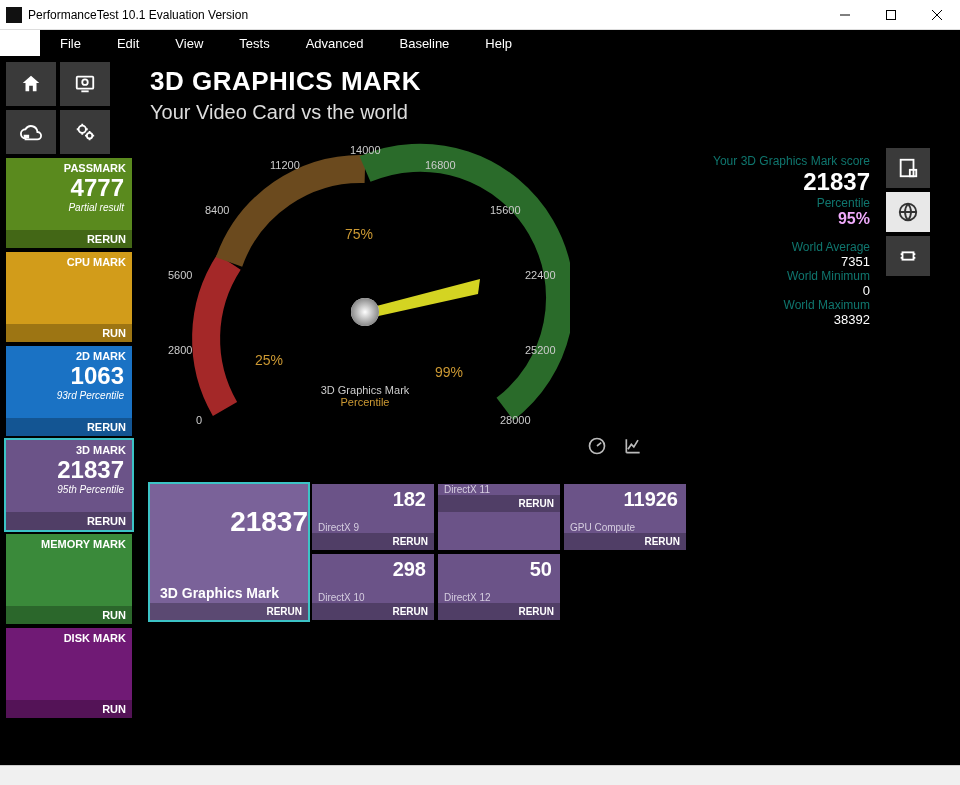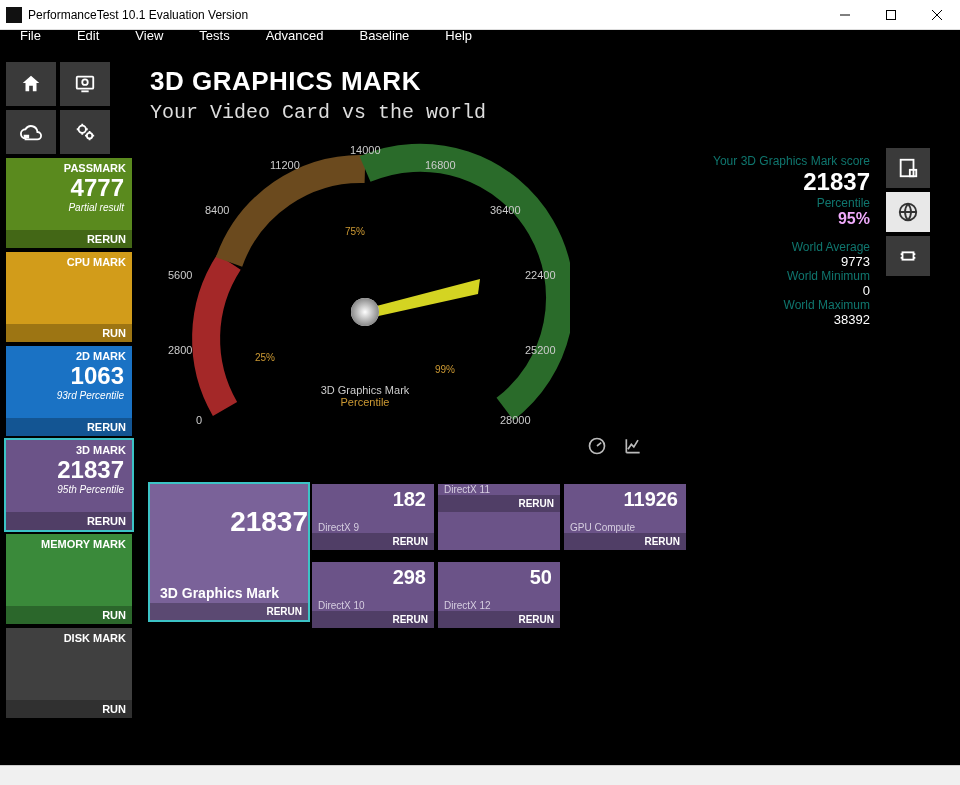--- a/index.html
+++ b/index.html
@@ -2,42 +2,42 @@
 <html><head>
 <meta charset="utf-8">
 <style>
 * { margin: 0; padding: 0; box-sizing: border-box; font-family: "Segoe UI", Arial, sans-serif; }
 body { background: #fff; width: 960px; height: 785px; overflow: hidden; }
 .titlebar { height: 30px; background: #fff; display: flex; align-items: center; border-bottom: 1px solid #ddd; }
 .titlebar .app-icon { width: 16px; height: 16px; margin: 0 6px; background: #111; display: inline-block; }
 .titlebar .title { font-size: 12px; color: #000; flex: 1; }
 .titlebar .win-btn { width: 46px; height: 30px; display: flex; align-items: center; justify-content: center; cursor: pointer; }
 .titlebar .win-btn svg { stroke: #000; }
-.menubar { height: 26px; background: #000; display: flex; align-items: flex-end; padding: 8px 2px; }
+.menubar { height: 26px; background: #000; display: flex; align-items: flex-start; padding: 0 2px; margin-left: 40px; }
 .menubar .menu-item { color: #fff; font-size: 13px; padding: 0 18px; height: 26px; display: flex; align-items: center; cursor: pointer; }
 .main { display: flex; height: calc(100% - 56px - 20px); background: #000; }
 .sidebar { width: 132px; padding: 6px 0 0 6px; display: flex; flex-direction: column; gap: 4px; }
 .toolbar-row { display: flex; gap: 4px; }
 .toolbar-btn { width: 50px; height: 44px; background: #3a3a3a; display: flex; align-items: center; justify-content: center; cursor: pointer; }
 .toolbar-btn svg { fill: #fff; }
 .tile { width: 126px; height: 90px; position: relative; display: flex; flex-direction: column; justify-content: space-between; color: #fff; cursor: pointer; }
 .tile.active { outline: 2px solid #3cc3c6; }
 .tile .t-label { font-size: 11px; font-weight: bold; text-align: right; padding: 4px 6px 0 0; }
 .tile .t-score { font-size: 24px; font-weight: bold; text-align: right; padding: 0 8px 0 0; }
 .tile .t-sub { font-size: 10px; font-style: italic; text-align: right; padding: 0 8px 0 0; }
 .tile .t-action { font-size: 11px; font-weight: bold; text-align: right; padding: 3px 6px; background: rgba(0,0,0,0.25); }
 .tile.passmark { background: #5a8a1e; }
 .tile.cpu { background: #d29c1a; }
 .tile.mark2d { background: #1a72c4; }
 .tile.mark3d { background: #6b5388; }
 .tile.memory { background: #3a8a3a; }
-.tile.disk { background: #404040; }
+.tile.disk { background: #701a75; }
 .content { flex: 1; padding: 10px 18px 0 18px; position: relative; color: #fff; }
 h1 { font-size: 26px; font-weight: bold; letter-spacing: 0.5px; }
-h2 { font-size: 20px; font-weight: normal; color: #ddd; margin-top: 4px; font-family: Liberation Mono, monospace; }
+h2 { font-size: 20px; font-weight: normal; color: #ddd; margin-top: 4px; }
 .gauge-area { position: relative; height: 310px; margin-top: 10px; }
 .gauge-svg { position: absolute; left: 0; top: 0; }
 .tick-label { position: absolute; font-size: 11px; color: #ccc; }
 .stats { position: absolute; right: 72px; top: 20px; text-align: right; font-size: 13px; }
 .stats .row-label { color: #0f766e; font-size: 12px; }
 .stats .big { font-size: 24px; font-weight: bold; }
 .stats .pct { color: #f0abfc; font-weight: bold; font-size: 16px; }
 .side-btns { position: absolute; right: 12px; top: 14px; display: flex; flex-direction: column; gap: 4px; }
 .side-btn { width: 44px; height: 40px; background: #3a3a3a; display: flex; align-items: center; justify-content: center; cursor: pointer; }
 .side-btn.active { background: #e8e8e8; }
@@ -48,25 +48,25 @@
 .view-toggle svg { stroke: #bbb; fill: none; }
 .results { display: flex; gap: 4px; margin-top: 40px; }
 .rtile { height: 66px; background: #6b5388; color: #fff; position: relative; display: flex; flex-direction: column; justify-content: space-between; cursor: pointer; }
 .rtile.main-r { width: 158px; height: 136px; outline: 2px solid #3cc3c6; background: #7a6299; }
 .rtile.main-r .r-score { font-size: 28px; font-weight: bold; padding: 22px 0 0 12px; }
 .rtile.main-r .r-label { font-size: 13px; padding: 0 0 2px 10px; }
 .rtile.small { width: 122px; }
 .rtile .r-score { font-size: 20px; font-weight: bold; text-align: right; padding: 4px 8px 0 0; }
 .rtile .r-label { font-size: 10px; padding: 0 0 0 6px; color: #d6cee0; }
 .rtile .r-action { font-size: 10px; font-weight: bold; text-align: right; padding: 3px 6px; background: rgba(0,0,0,0.25); }
-.results-col { display: flex; flex-direction: column; gap: 12px; }
+.results-col { display: flex; flex-direction: column; gap: 4px; }
 .statusbar { height: 20px; background: #f0f0f0; border-top: 1px solid #ccc; }
 .gauge-center-lbl { position: absolute; left: 155px; top: 250px; font-size: 11px; color: #ccc; text-align: center; width: 120px; }
 .gauge-center-lbl .sub { color: #cc9933; }
-.pct-marker { position: absolute; font-size: 10px; color: #cc9933; }
+.pct-marker { position: absolute; font-size: 14px; color: #cc9933; }
 </style>
 </head>
 <body>
 
 <div class="titlebar">
   <span class="app-icon"></span>
   <span class="title">PerformanceTest 10.1 Evaluation Version</span>
   <div class="win-btn">
       <svg width="10" height="10">
         <line x1="0" y1="5" x2="10" y2="5" stroke-width="1"></line>
@@ -192,40 +192,40 @@
             </radialGradient>
           </defs>
       </svg>
       <div class="tick-label" style="left:46px;top:280px">0</div>
       <div class="tick-label" style="left:18px;top:210px">2800</div>
       <div class="tick-label" style="left:18px;top:135px">5600</div>
       <div class="tick-label" style="left:55px;top:70px">8400</div>
       <div class="tick-label" style="left:120px;top:25px">11200</div>
       <div class="tick-label" style="left:200px;top:10px">14000</div>
       <div class="tick-label" style="left:275px;top:25px">16800</div>
-      <div class="tick-label" style="left:340px;top:70px">36400</div>
+      <div class="tick-label" style="left:340px;top:70px">15600</div>
       <div class="tick-label" style="left:375px;top:135px">22400</div>
       <div class="tick-label" style="left:375px;top:210px">25200</div>
       <div class="tick-label" style="left:350px;top:280px">28000</div>
       <div class="pct-marker" style="left:105px;top:218px">25%</div>
       <div class="pct-marker" style="left:195px;top:92px">75%</div>
       <div class="pct-marker" style="left:285px;top:230px">99%</div>
       <div class="gauge-center-lbl">
         <div>3D Graphics Mark</div>
         <div class="sub">Percentile</div>
       </div>
 
       <div class="stats">
         <div class="row-label">Your 3D Graphics Mark score</div>
         <div class="big">21837</div>
         <div class="row-label">Percentile</div>
         <div class="pct">95%</div>
         <div style="height:12px"></div>
         <div class="row-label">World Average</div>
-        <div>9773</div>
+        <div>7351</div>
         <div class="row-label">World Minimum</div>
         <div>0</div>
         <div class="row-label">World Maximum</div>
         <div>38392</div>
       </div>
 
       <div class="side-btns">
         <div class="side-btn">
             <svg width="22" height="22" viewBox="0 0 24 24">
               <rect x="4" y="3" width="14" height="18" fill="none" stroke-width="2"></rect>

